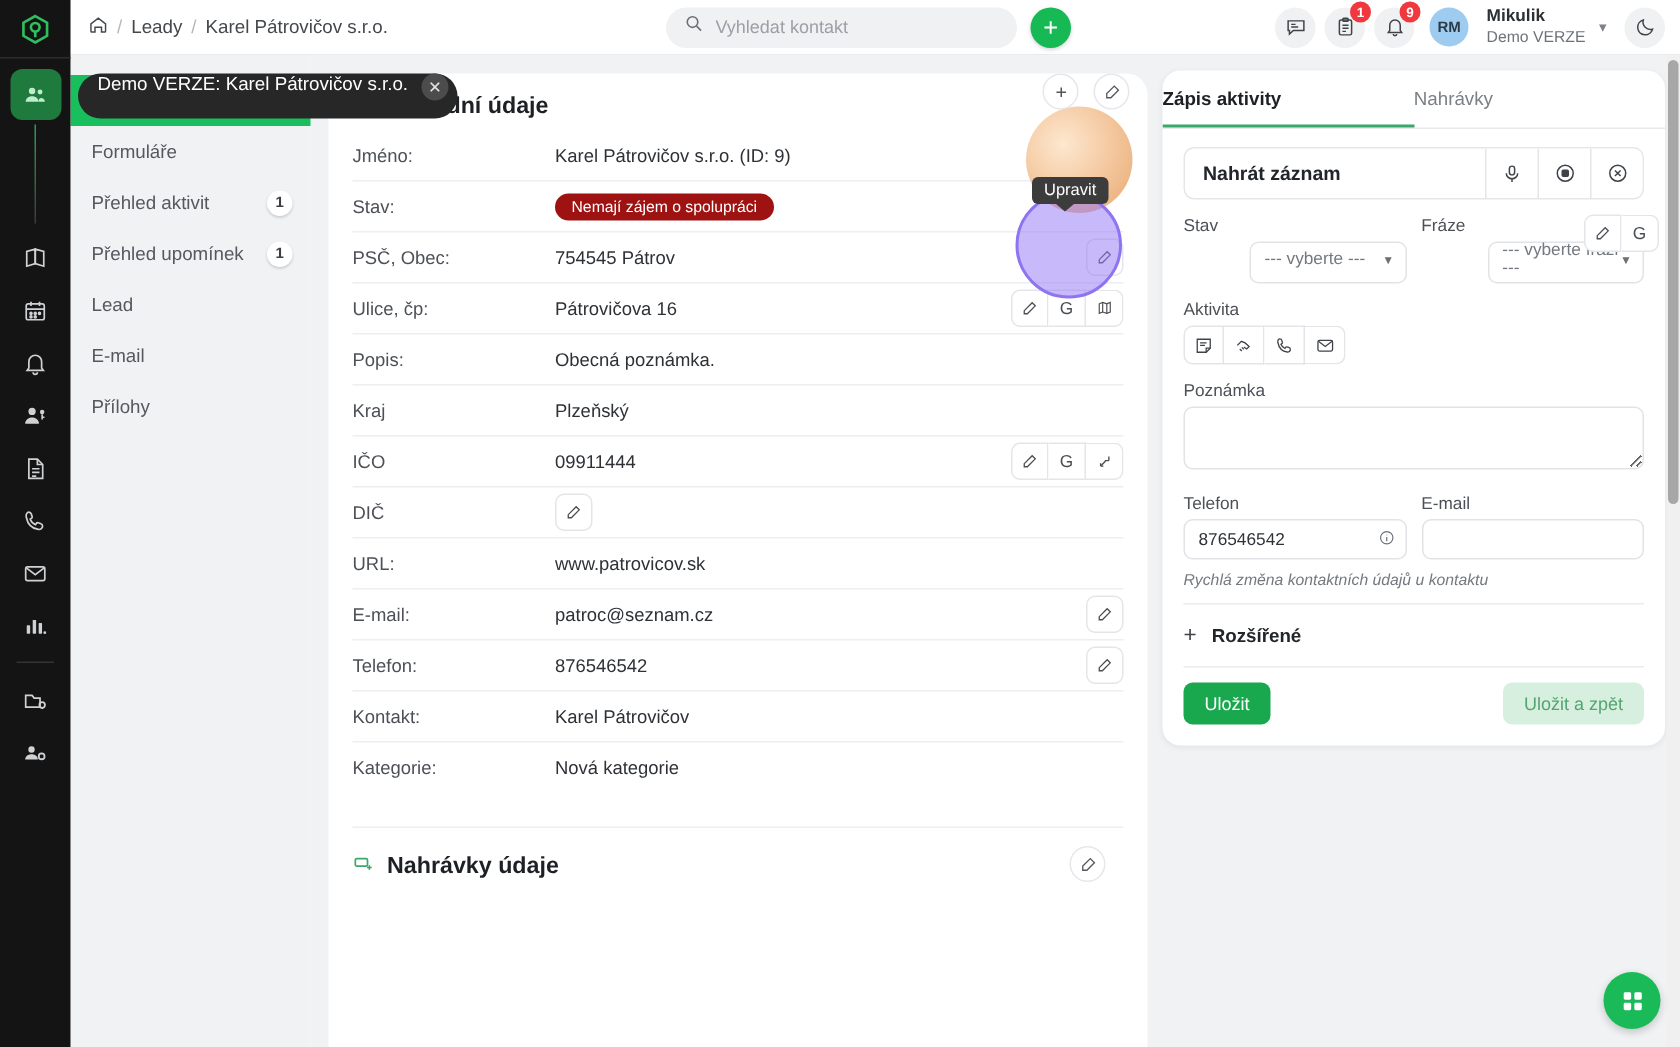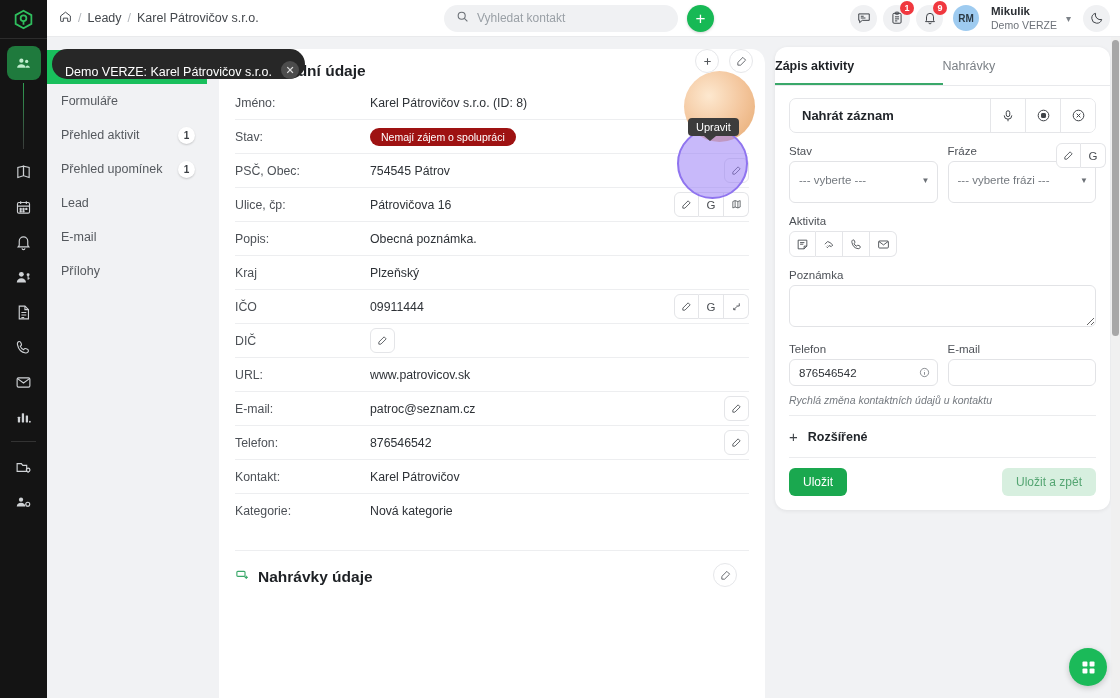--- a/index.html
+++ b/index.html
@@ -97,21 +97,21 @@
     text-align: right;
   }
   .usermeta { line-height: 1.15; margin-left: 6px; }
   .usermeta .u1 { font-size: 11.5px; font-weight: bold; color: #2c3035; }
   .usermeta .u2 { font-size: 10.5px; color: #6d7279; }
   .chev { color: #7d8288; font-size: 10px; margin-left: 3px; cursor: pointer; }
 
   
   .toast {
     position: absolute; left: 52px; top: 49px; height: 30px;
-    background: #272727; border-radius: 16px; display: flex; align-items: flex-end;
+    background: #272727; border-radius: 16px; display: flex; align-items: flex-start;
     padding: 0 6px 0 13px; gap: 9px; z-index: 60; color: #fff; font-size: 12.5px;
   }
   .toast-close {
     width: 18px; height: 18px; border-radius: 50%; background: #4c4c4c;
     display: flex; align-items: center; justify-content: center;
     font-size: 11px; color: #e2e2e2; cursor: pointer;
   }
 
   
   .content {
@@ -198,23 +198,23 @@
   .rec-row { display: flex; align-items: stretch; border: 1px solid #e5e6e9; border-radius: 7px; overflow: hidden; }
   .rec-label { flex: 1; display: flex; align-items: center; padding: 0 12px; font-size: 13px; font-weight: bold; color: #22262b; height: 33px; }
   .rec-btn {
     width: 35px; display: flex; align-items: center; justify-content: center;
     border-left: 1px solid #e5e6e9; cursor: pointer; color: #3f4348; background: #fff;
   }
   .flabel { font-size: 11.5px; color: #4d5157; margin: 12px 0 4px 0; }
   .two { display: flex; gap: 10px; }
   .two > div { flex: 1; min-width: 0; }
   .selbox {
-    height: 42px; border: 1px solid #e2e3e6; border-radius: 6px;
+    height: 28px; border: 1px solid #e2e3e6; border-radius: 6px;
     display: flex; align-items: center; padding: 0 7px 4px 9px;
-    font-size: 11.5px; color: #74797f; justify-content: space-between; cursor: pointer;
+    font-size: 11.5px; color: #74797f; justify-content: space-between; cursor: pointer; margin-left: 44px;
   }
   .selbox .car { font-size: 8px; color: #6b7076; }
   .act-group { display: flex; }
   .act-group .iconbtn { width: 27px; height: 26px; }
   .act-group .iconbtn:first-child { border-radius: 6px 0 0 6px; }
   .act-group .iconbtn:last-child { border-radius: 0 6px 6px 0; }
   .act-group .iconbtn + .iconbtn { border-left: none; }
   textarea.note {
     width: 100%; height: 42px; border: 1px solid #e2e3e6; border-radius: 6px;
     resize: vertical; outline: none; font-family: inherit; font-size: 12px;
@@ -469,21 +469,21 @@
           </svg>
         </div>
         <div class="hdr-circ" style="right:12px;">
           <svg width="11" height="11" viewBox="0 0 24 24" stroke="#53575c" stroke-width="1.9" fill="none">
             <path d="M4 14v6h6L21 9l-6-6L4 14z"></path>
           </svg>
         </div>
 
         <div class="row">
           <div class="lab">Jméno:</div>
-          <div class="val">Karel Pátrovičov s.r.o. (ID: 8)</div>
+          <div class="val">Karel Pátrovičov s.r.o. (ID: 9)</div>
           <div class="acts"></div>
         </div>
 
         <div class="row">
           <div class="lab">Stav:</div>
           <div class="val">
             <span class="status-pill">Nemají zájem o spolupráci</span>
           </div>
         </div>
 

